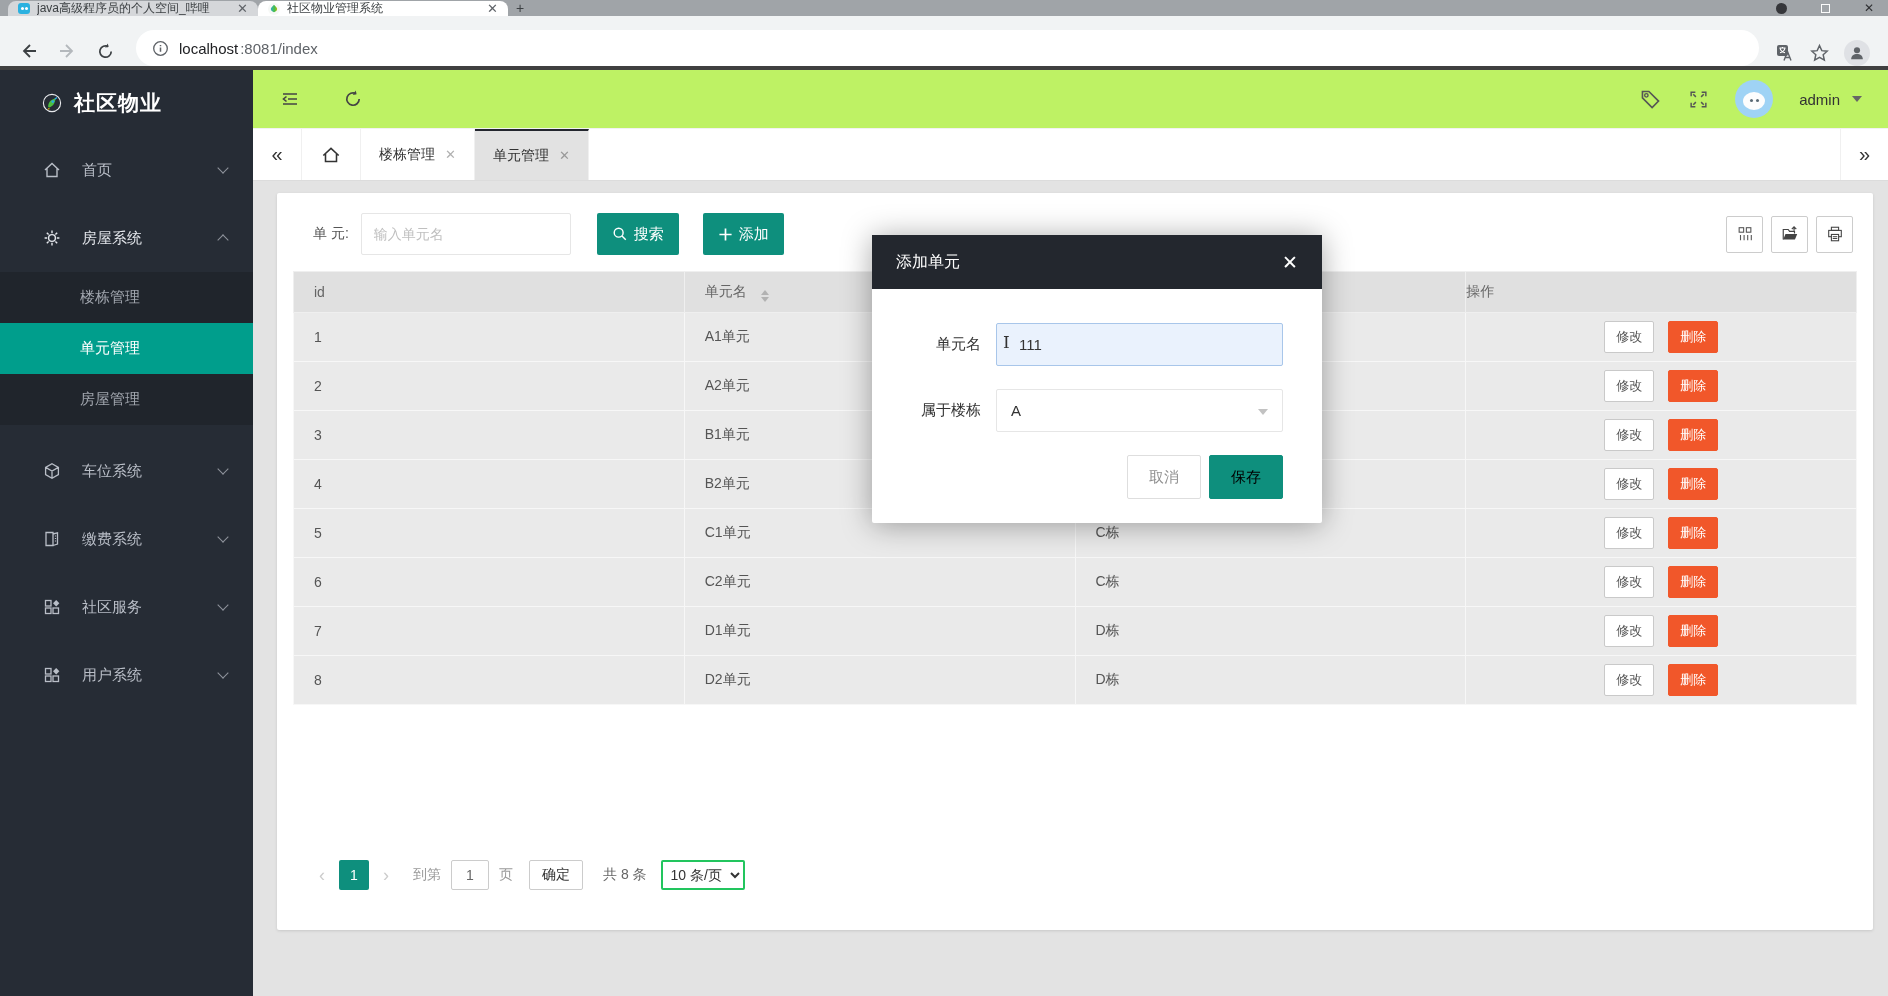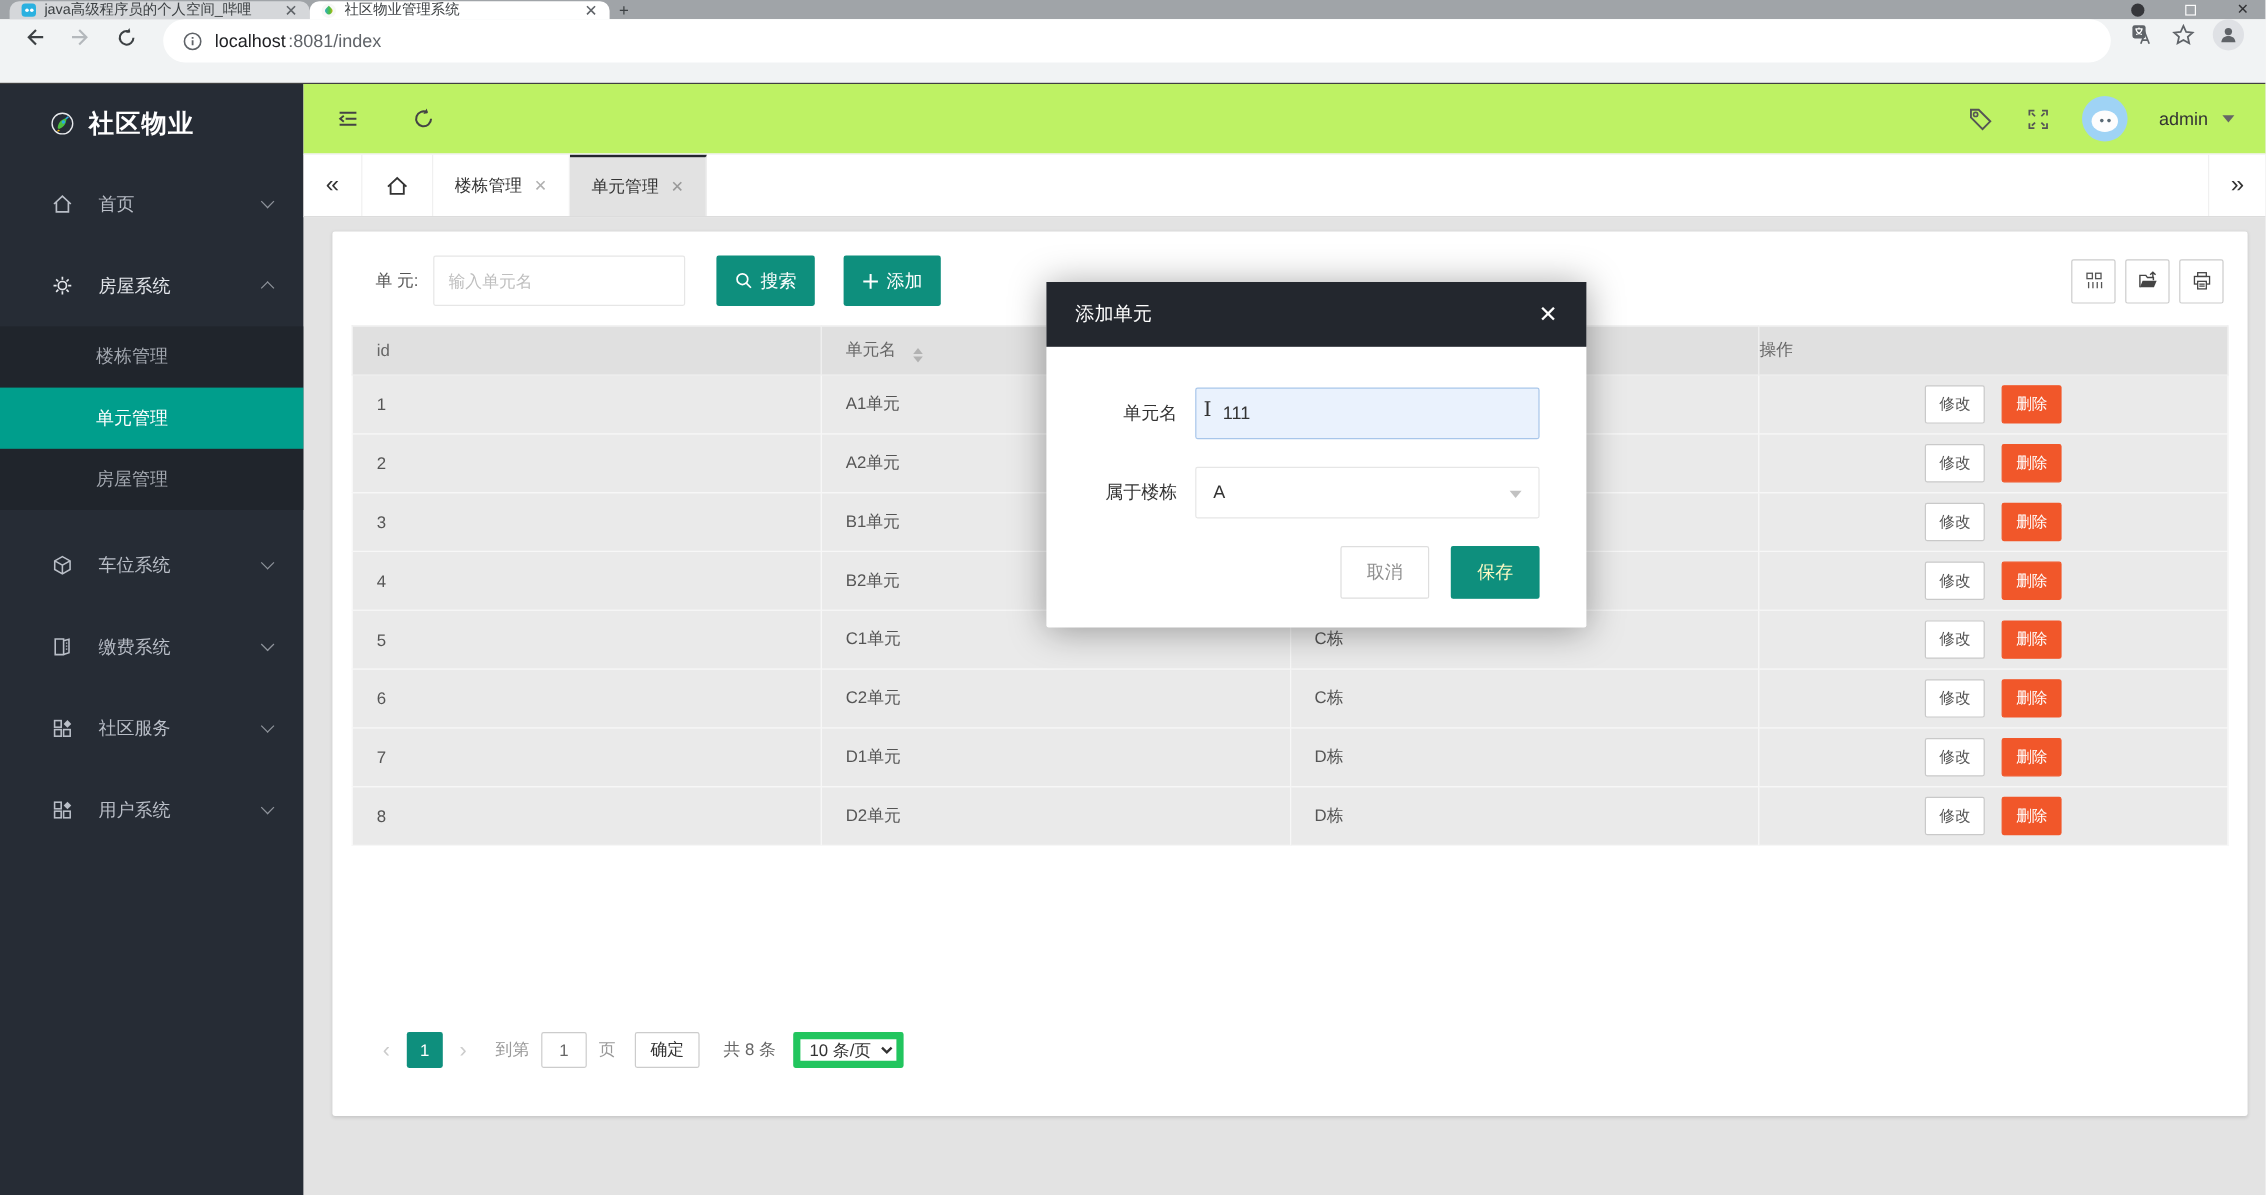--- a/index.html
+++ b/index.html
@@ -18,21 +18,21 @@
   .fav-bili { width:12px; height:11px; background:#2bb1e0; border-radius:3px; position:relative; flex:none; }
   .fav-bili::after { content:""; position:absolute; left:2.5px; top:4px; width:3px; height:3px; background:#fff; border-radius:50%; box-shadow:4px 0 0 #fff; }
   .fav-rocket { width:12px; height:12px; border-radius:50%; background:#f6f8f6; position:relative; flex:none; }
   .fav-rocket::after { content:""; position:absolute; left:3px; top:3px; width:6px; height:6px; background:linear-gradient(135deg,#29abe2 0%,#4cbf3f 60%,#f7b500 100%); border-radius:50% 0 50% 50%; transform:rotate(-45deg); }
   .newtab { width:24px; text-align:center; color:#3c4043; font-size:14px; line-height:15px; }
   .winctrl { margin-left:auto; display:flex; align-items:center; gap:34px; padding-right:14px; height:16px; }
   .win-circle { width:11px; height:11px; border-radius:50%; background:#35363a; }
   .win-restore { width:9px; height:9px; border:1.5px solid #fbfbfb; }
   .win-close { color:#2f3033; font-size:12px; }
 
-  .browser-toolbar { height:54px; background:#f1f3f4; border-bottom:1px solid #404040; display:flex; align-items:flex-start; padding:0 14px; gap:8px; }
+  .browser-toolbar { height:54px; background:#f1f3f4; border-bottom:4px solid #404040; display:flex; align-items:flex-end; padding:0 14px; gap:8px; }
   .nav-icon { width:30px; height:30px; display:flex; align-items:center; justify-content:center; }
   .urlpill { flex:1; height:36px; background:#fff; border-radius:18px; display:flex; align-items:center; gap:10px; padding:0 16px; margin:0 8px; }
   .url-host { color:#202124; font-size:15px; }
   .url-path { color:#5f6368; font-size:15px; }
   .tool-right { display:flex; align-items:center; gap:14px; padding-right:4px; }
   .avatar-chrome { width:26px; height:26px; border-radius:50%; background:#dfe1e5; display:flex; align-items:center; justify-content:center; }
 
   
   .app { display:flex; height:926px; }
   .sidebar { width:253px; background:#262c35; flex:none; color:#c6cad1; }
@@ -88,37 +88,37 @@
   .btn-edit { background:#fff; border:1px solid #c9c9c9; color:#555; font-size:13px; padding:6px 11px; border-radius:2px; }
   .btn-del { background:#f1572a; border:1px solid #f1572a; color:#fff; font-size:13px; padding:6px 11px; border-radius:2px; margin-left:14px; }
 
   .pagination { margin-top:auto; margin-bottom:24px; display:flex; align-items:center; padding-left:22px; font-size:14px; color:#666; }
   .pg-prev,.pg-next { color:#ccc; font-size:18px; width:14px; text-align:center; }
   .pg-cur { min-width:30px; height:30px; background:#0e8f7d; color:#fff; display:flex; align-items:center; justify-content:center; margin:0 10px; border-radius:2px; }
   .pg-label { color:#999; margin-left:20px; }
   .pg-input { width:38px; height:30px; border:1px solid #ccc; border-radius:2px; text-align:center; font-size:14px; color:#666; margin:0 10px; outline:none; }
   .pg-confirm { height:30px; background:#fff; border:1px solid #ccc; border-radius:2px; padding:0 12px; font-size:14px; color:#333; margin-left:16px; }
   .pg-total { margin-left:20px; color:#666; }
-  .pg-size { height:30px; border:6px solid #22c55e; border-radius:2px; margin-left:14px; font-size:14px; color:#333; background:#fff; padding:0 4px; }
+  .pg-size { height:30px; border:2px solid #22c55e; border-radius:2px; margin-left:14px; font-size:14px; color:#333; background:#fff; padding:0 4px; }
 
   
   .modal { position:absolute; left:872px; top:235px; width:450px; height:288px; background:#fff; border-radius:2px; box-shadow:0 2px 30px rgba(0,0,0,.35); z-index:20; }
   .modal-header { height:54px; background:#23272e; color:#fff; display:flex; align-items:center; padding:0 24px; font-size:16px; }
   .modal-close { margin-left:auto; color:#fff; font-size:19px; }
   .modal-body { padding:34px 39px 0 24px; }
   .form-row { display:flex; align-items:center; margin-bottom:23px; }
   .form-label { width:100px; text-align:right; padding-right:15px; color:#333; font-size:15px; flex:none; }
   .input-wrap { flex:1; position:relative; }
   .modal-input { width:100%; height:43px; background:#eaf2fd; border:1px solid #a8c6ea; border-radius:2px; padding:0 14px 0 22px; font-size:15px; color:#333; outline:none; }
   .ibeam { position:absolute; left:7px; top:9px; font-family:"DejaVu Serif",serif; font-size:17px; color:#333; pointer-events:none; }
   .select-box { flex:1; height:43px; border:1px solid #e6e6e6; border-radius:2px; display:flex; align-items:center; padding:0 14px; font-size:15px; color:#333; position:relative; }
   .select-caret { position:absolute; right:14px; top:19px; width:0; height:0; border-left:5px solid transparent; border-right:5px solid transparent; border-top:6px solid #c2c2c2; }
   .modal-footer { display:flex; justify-content:flex-end; padding-right:39px; margin-top:0; }
   .btn-cancel { height:44px; padding:0 21px; background:#fff; border:1px solid #dedede; border-radius:2px; color:#8f8f8f; font-size:15px; }
-  .btn-save { height:44px; padding:0 21px; background:#0e8f7d; border:1px solid #0e8f7d; border-radius:2px; color:#fef9c3; font-size:15px; margin-left:18px; }
+  .btn-save { height:44px; padding:0 21px; background:#0e8f7d; border:1px solid #0e8f7d; border-radius:2px; color:#000000; font-size:15px; margin-left:8px; }
 
   svg { display:block; }
 </style>
 </head>
 <body>
 
 <div class="screen">
 
   <div class="tabstrip">
     <div class="btab inactive">

